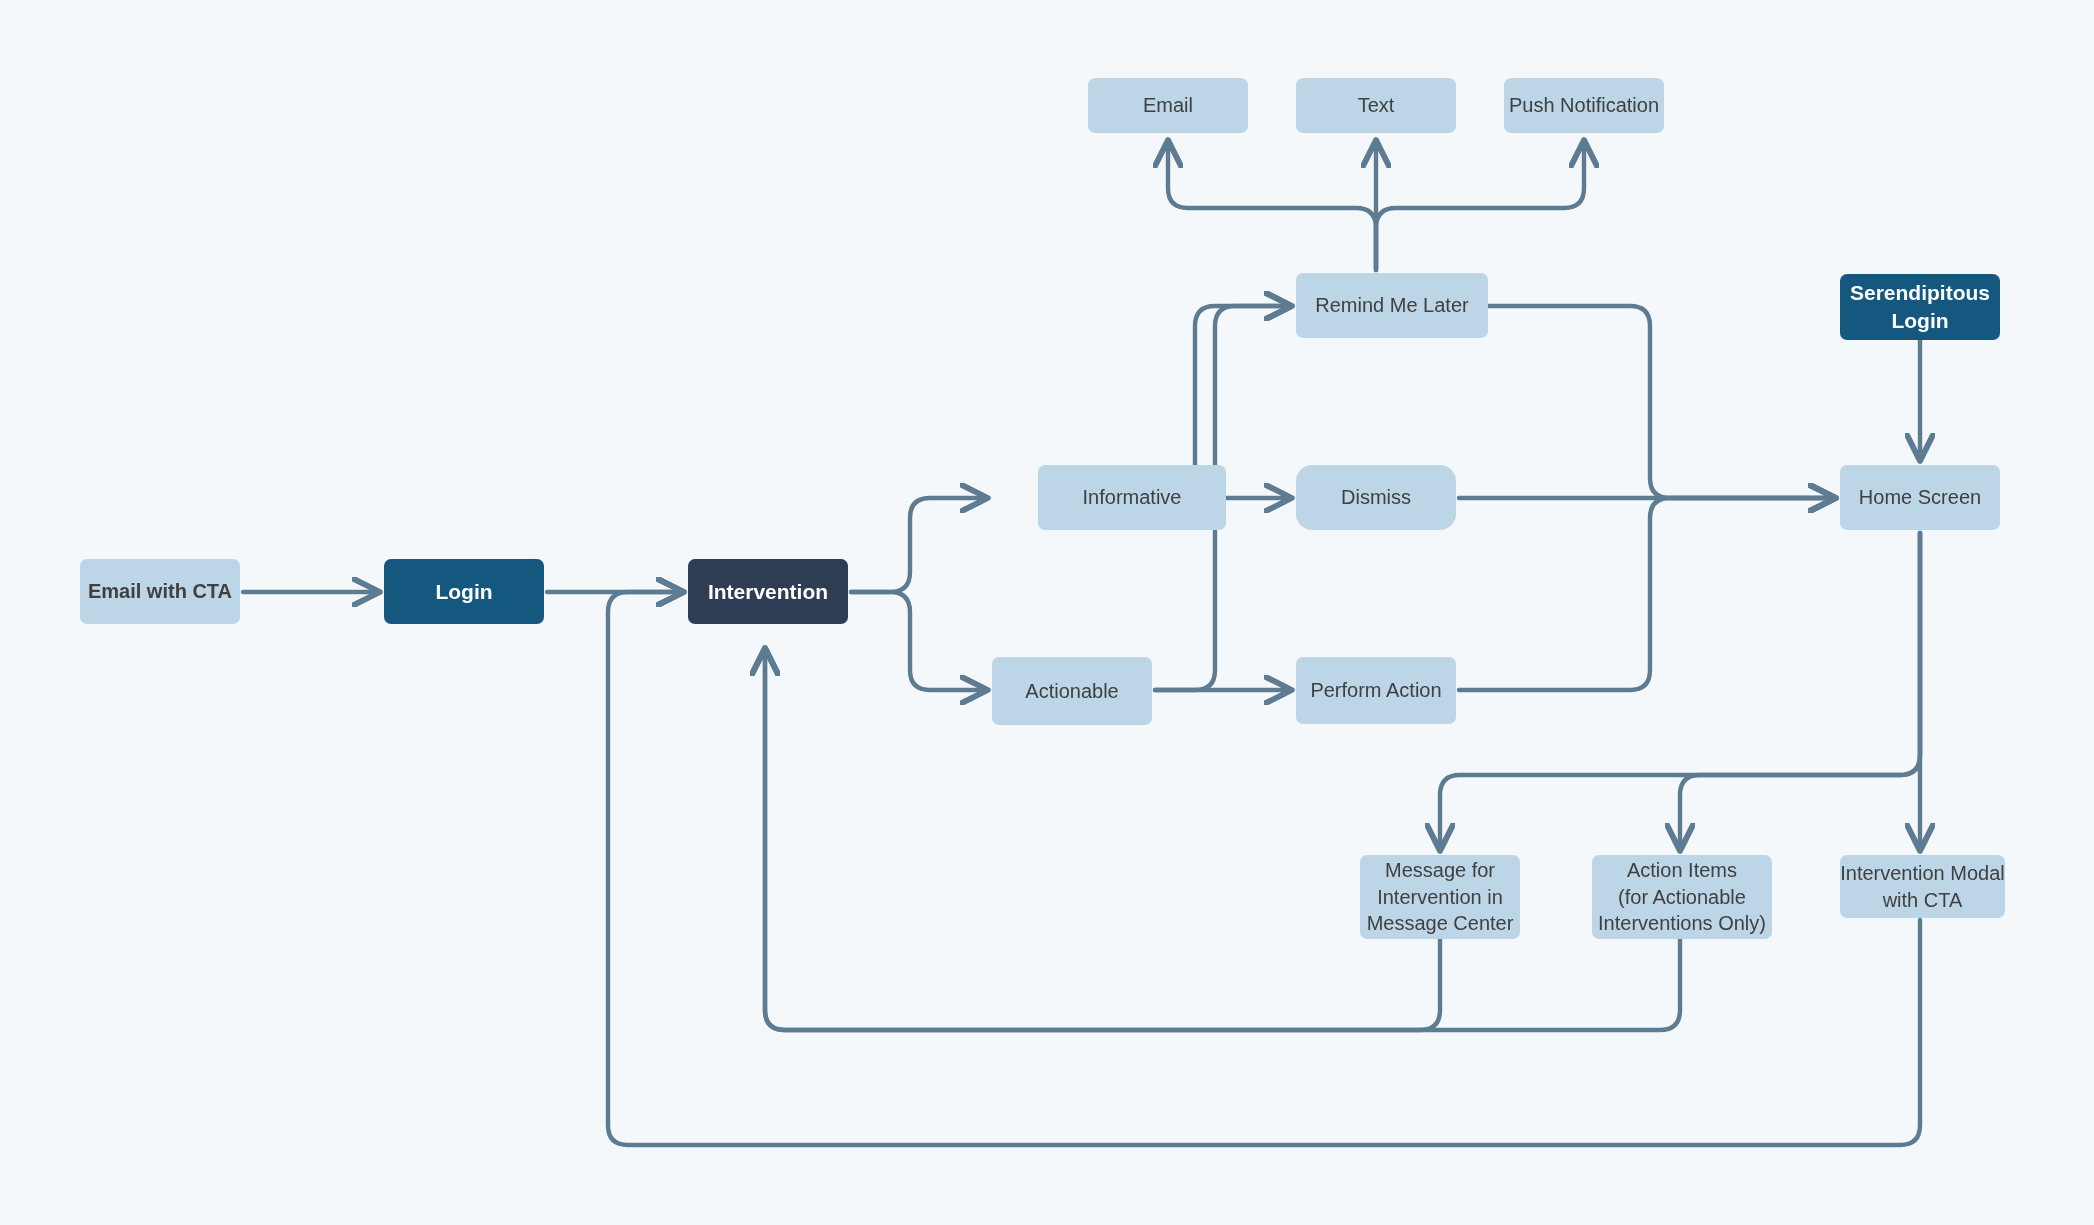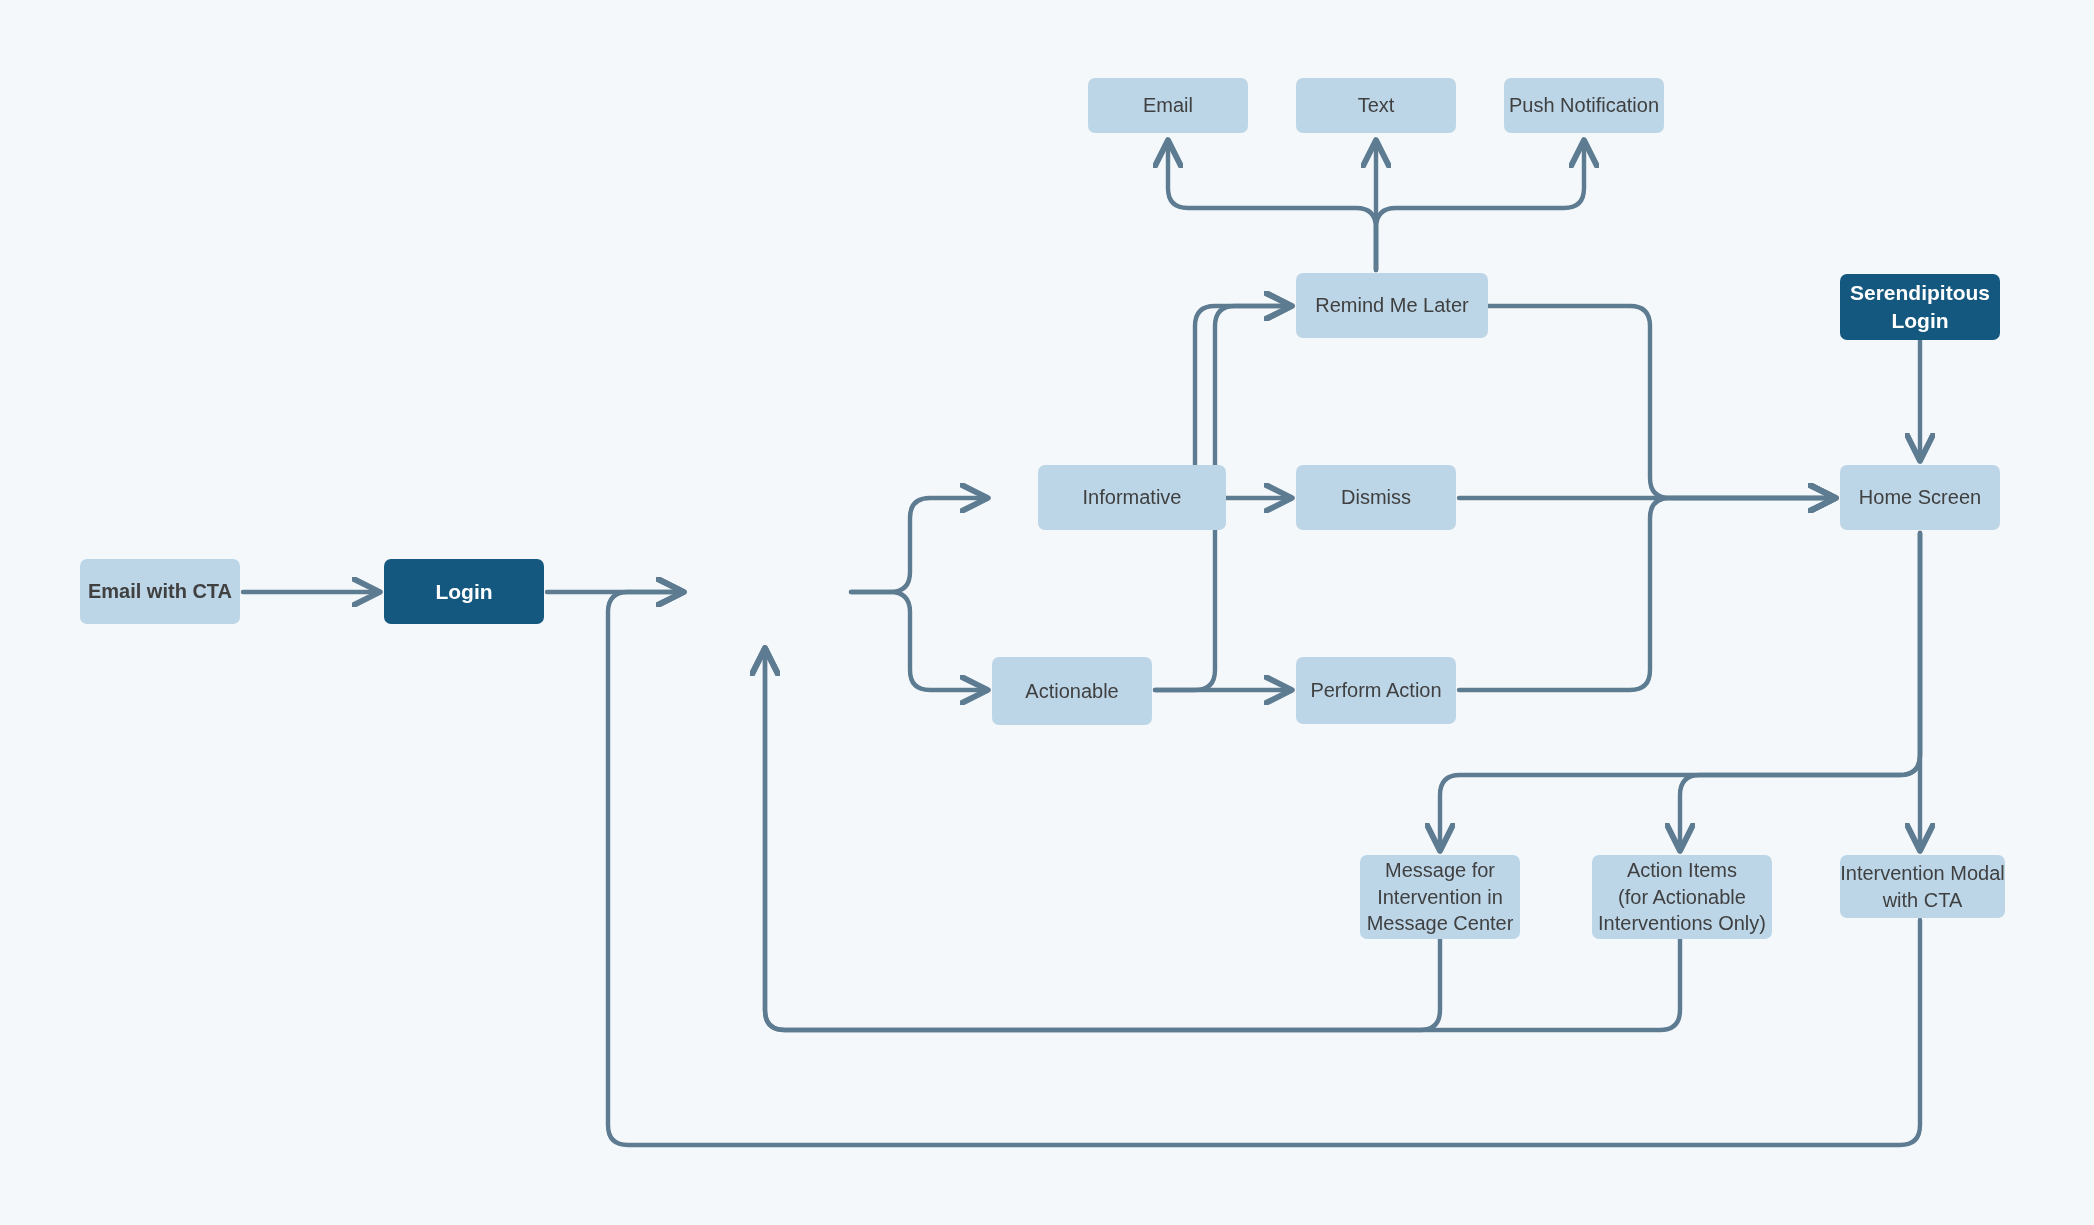--- a/index.html
+++ b/index.html
@@ -103,28 +103,29 @@
       <path d="M 1680 939 L 1680 1010 Q 1680 1030 1660 1030 L 785 1030 Q 765 1030 765 1010 L 765 650" marker-end="url(#ah)"></path>
 
       <path d="M 1920 920 L 1920 1125 Q 1920 1145 1900 1145 L 628 1145 Q 608 1145 608 1125 L 608 612 Q 608 592 628 592 L 682 592" marker-end="url(#ah)"></path>
     </g>
   </svg>
 
   <div class="node light" style="left:80px;  top:559px;  width:160px; height:65px; font-weight:700;">Email with CTA</div>
 
   <div class="node blue" style="left:384px; top:559px; width:160px; height:65px;">Login</div>
 
+  <div class="node navy" style="left:688px; top:559px; width:160px; height:65px;">Intervention</div>
 
   <div class="node light" style="left:992px; top:465px; width:188px; height:65px;margin-left:46px;">Informative</div>
 
   <div class="node light" style="left:992px; top:657px; width:160px; height:68px;">Actionable</div>
 
   <div class="node light" style="left:1296px; top:273px; width:192px; height:65px;">Remind Me Later</div>
 
-  <div class="node light" style="left:1296px; top:465px; width:160px; height:65px;">Dismiss</div>
+  <div class="node light" style="left:1296px; top:465px; width:160px; height:65px;border-radius:16px;">Dismiss</div>
 
   <div class="node light" style="left:1296px; top:657px; width:160px; height:67px;">Perform Action</div>
 
   <div class="node light" style="left:1088px; top:78px; width:160px; height:55px;">Email</div>
 
   <div class="node light" style="left:1296px; top:78px; width:160px; height:55px;">Text</div>
 
   <div class="node light" style="left:1504px; top:78px; width:160px; height:55px;">Push Notification</div>
 
   <div class="node blue" style="left:1840px; top:274px; width:160px; height:66px;text-align:center;">Serendipitous

